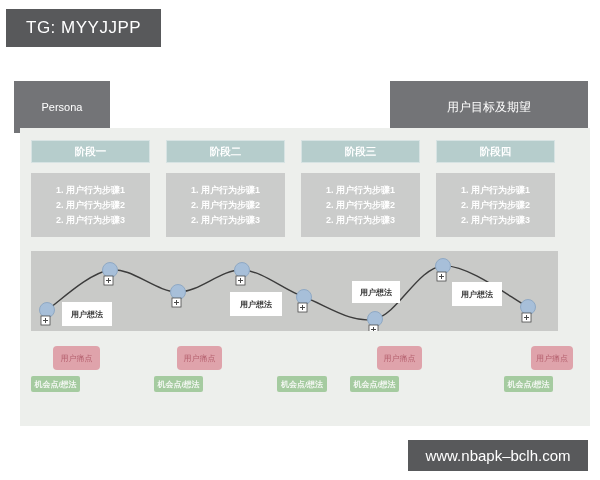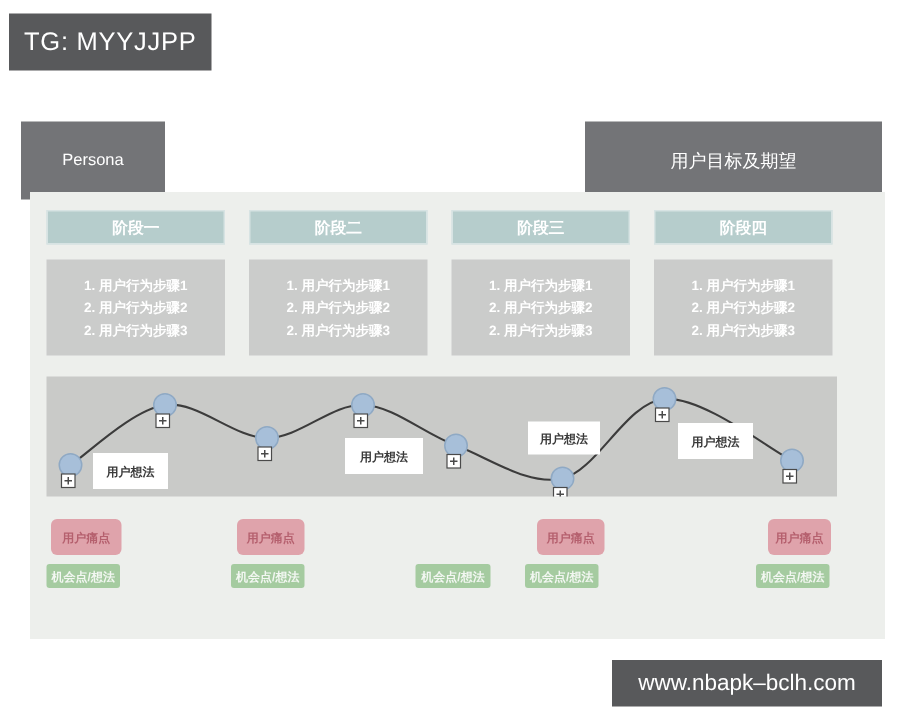--- a/index.html
+++ b/index.html
@@ -1,20 +1,20 @@
 <!DOCTYPE html>
 <html style="--badge-bg: #58595b; --header-bg: #737477; --panel-bg: #edefec; --phase-bg: #b6cdcc; --steps-bg: #cbcccb; --band-bg: #c9cac8; --node-fill: #a7bfd9; --node-stroke: #8fa9c4; --curve: #3c3c3c; --pain-bg: #dfa3ab; --pain-text: #b5606e; --opportunity-bg: #a5cba0;"><head>
 <meta charset="utf-8">
 <style>
   html,body{margin:0;padding:0;background:#fff;}
   .canvas{position:relative;width:600px;height:480px;background:#fff;
           font-family:"Liberation Sans",sans-serif;overflow:hidden;}
 
   .tg-badge{position:absolute;left:6px;top:9px;background:var(--badge-bg,#58595b);
-            color:#fff;font-size:17px;padding:9px 10px;letter-spacing:.5px;}
+            color:#fff;font-size:17px;padding:9px 20px;letter-spacing:.5px;}
 
   .hdr{position:absolute;top:81px;height:52px;background:var(--header-bg,#737477);
        color:#fff;font-weight:normal;display:flex;align-items:center;justify-content:center;}
   .hdr-persona{left:14px;width:96px;font-size:11px;}
   .hdr-scenario{left:130px;width:240px;font-size:12px;}
   .hdr-goals{left:390px;width:198px;font-size:12px;}
 
   .panel{position:absolute;left:20px;top:128px;width:570px;height:298px;
          background:var(--panel-bg,#edefec);}
 
@@ -31,22 +31,22 @@
   .band svg{position:absolute;left:0;top:0;z-index:1;}
 
   .thought{position:absolute;z-index:2;background:#fff;color:#3a3a3a;font-size:8px;
            font-weight:bold;display:flex;align-items:center;justify-content:center;}
   .t1{left:31px;top:51px;width:50px;height:24px;}
   .t2{left:199px;top:41px;width:52px;height:24px;}
   .t3{left:321px;top:30px;width:48px;height:22px;}
   .t4{left:421px;top:31px;width:50px;height:24px;}
 
   .pain{position:absolute;top:218px;height:24px;background:var(--pain-bg,#dfa3ab);
-        color:var(--pain-text,#b5606e);font-size:8px;font-weight:bold;border-radius:4px;
-        display:flex;align-items:center;justify-content:center;}
+        color:var(--pain-text,#b5606e);font-size:8px;font-weight:normal;border-radius:4px;
+        display:flex;align-items:center;justify-content:center;margin-left:19px;}
   .p1{left:14px;width:47px}.p2{left:138px;width:45px}.p3{left:338px;width:45px}.p4{left:492px;width:42px}
 
   .opp{position:absolute;top:248px;height:16px;background:var(--opportunity-bg,#a5cba0);
        color:#f3f7f2;font-size:8px;font-weight:bold;border-radius:2px;
        display:flex;align-items:center;justify-content:center;}
   .g1{left:11px;width:49px}.g2{left:134px;width:49px}.g3{left:257px;width:50px}
   .g4{left:330px;width:49px}.g5{left:484px;width:49px}
 
   .site-badge{position:absolute;left:408px;top:440px;width:180px;height:31px;
               background:var(--badge-bg,#58595b);color:#fff;font-size:15px;

